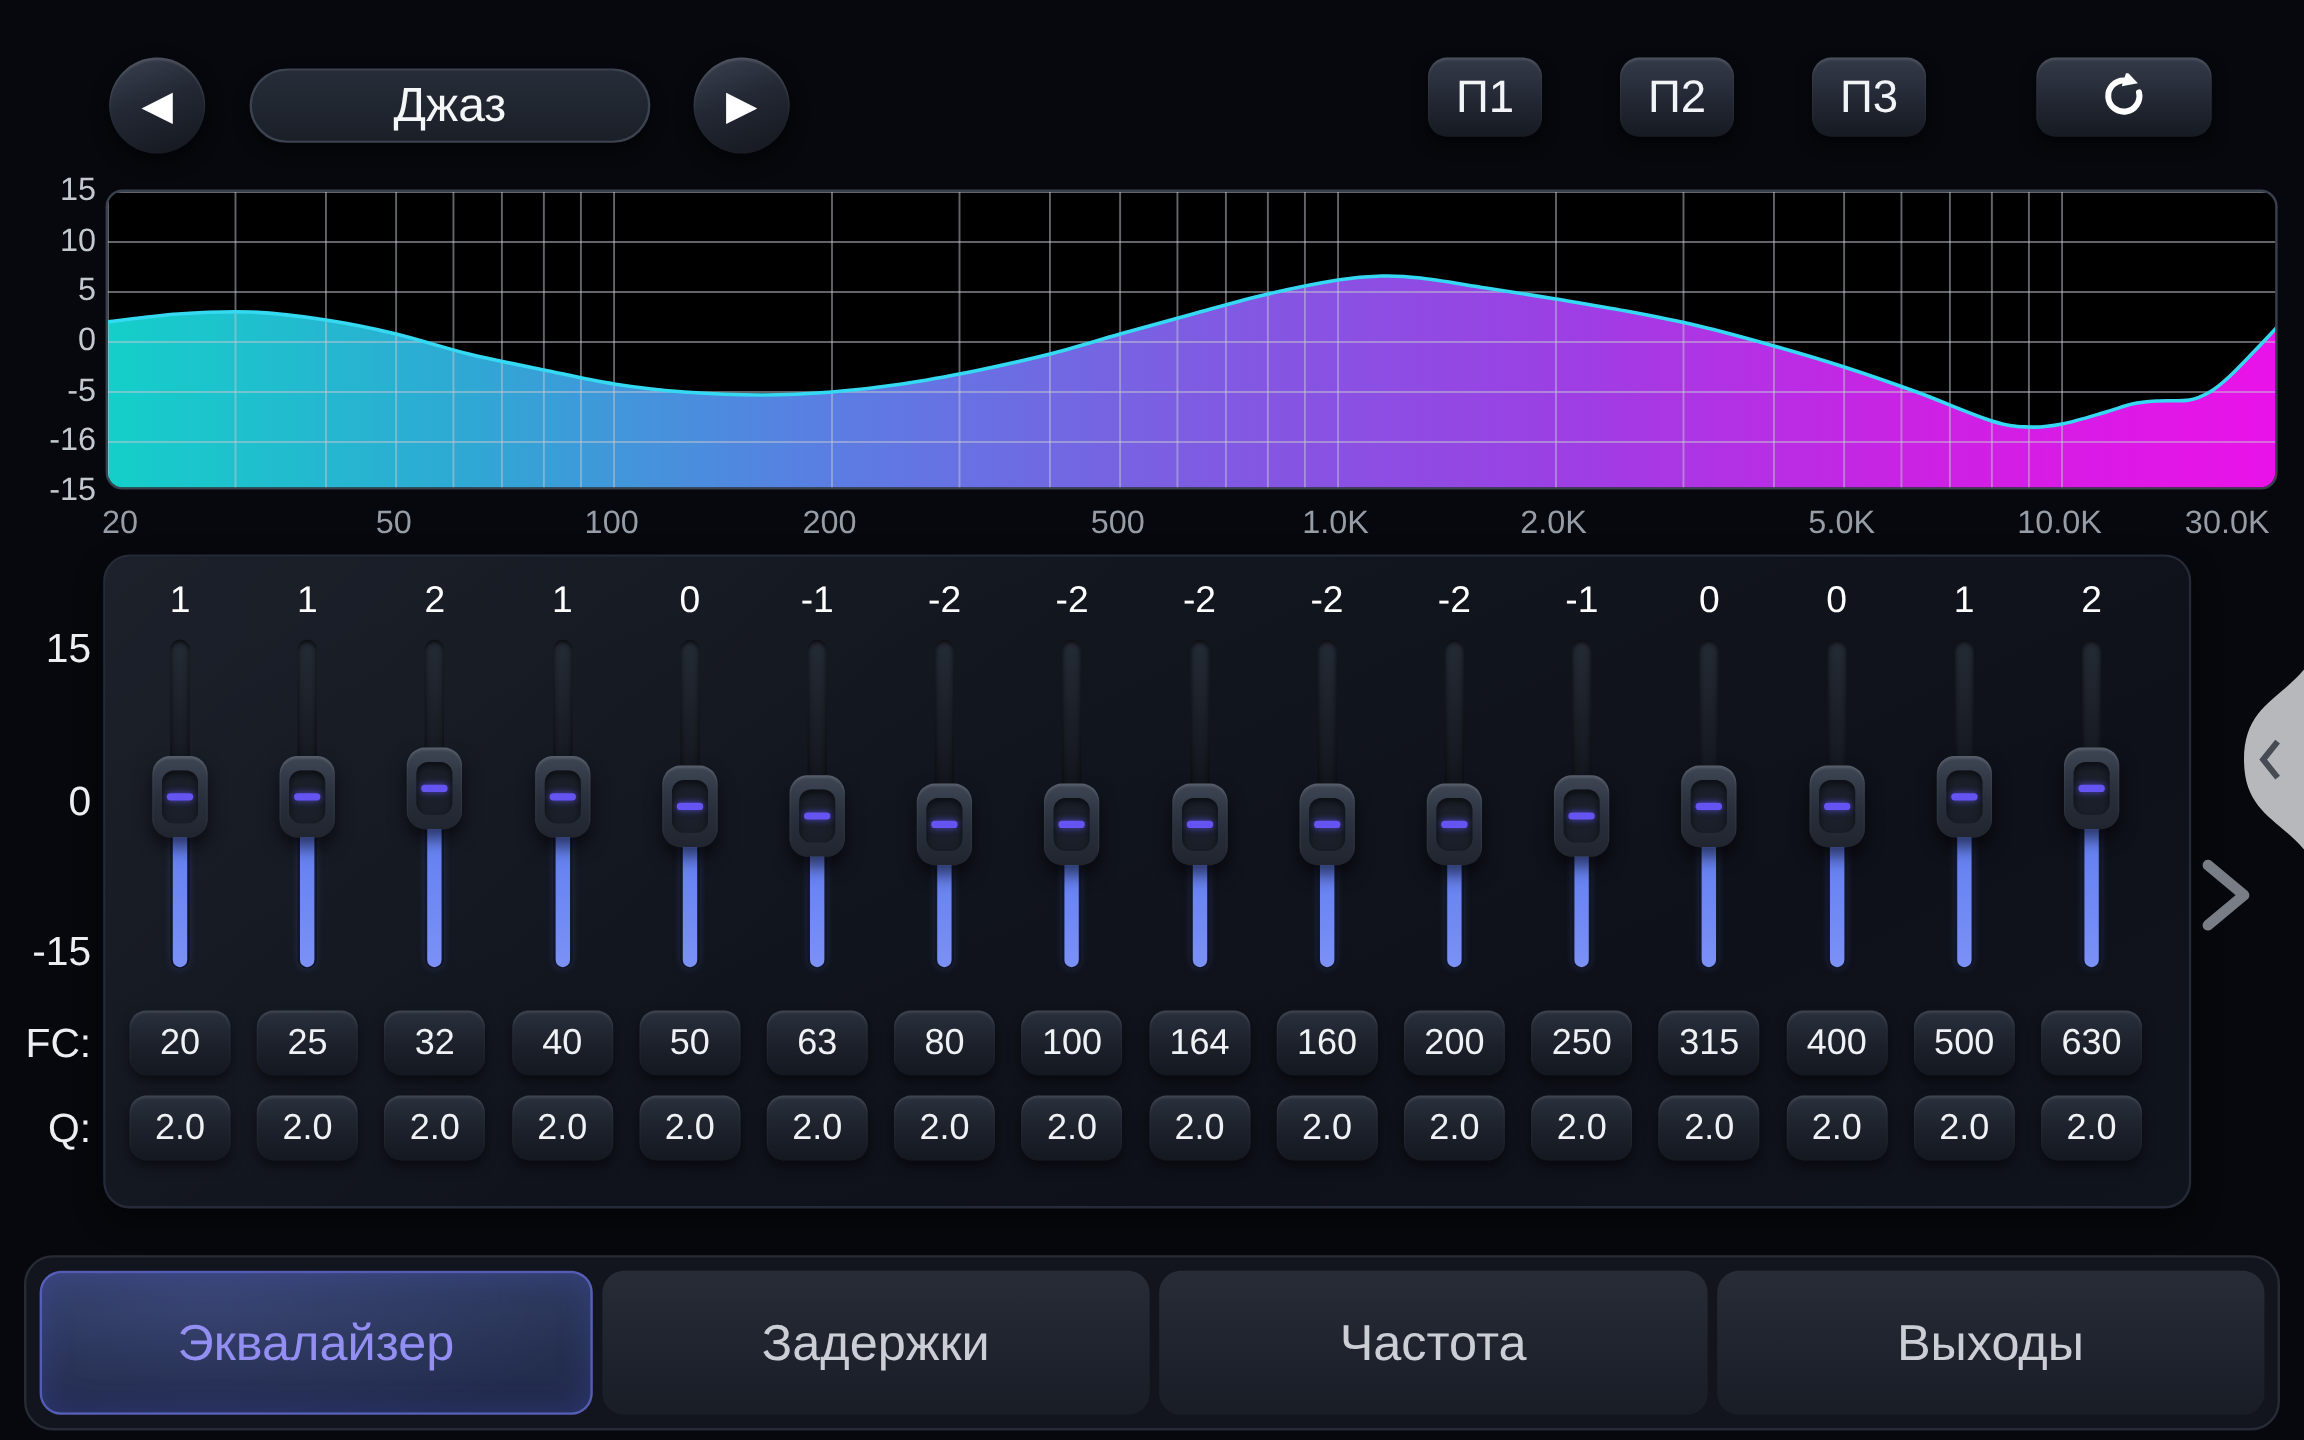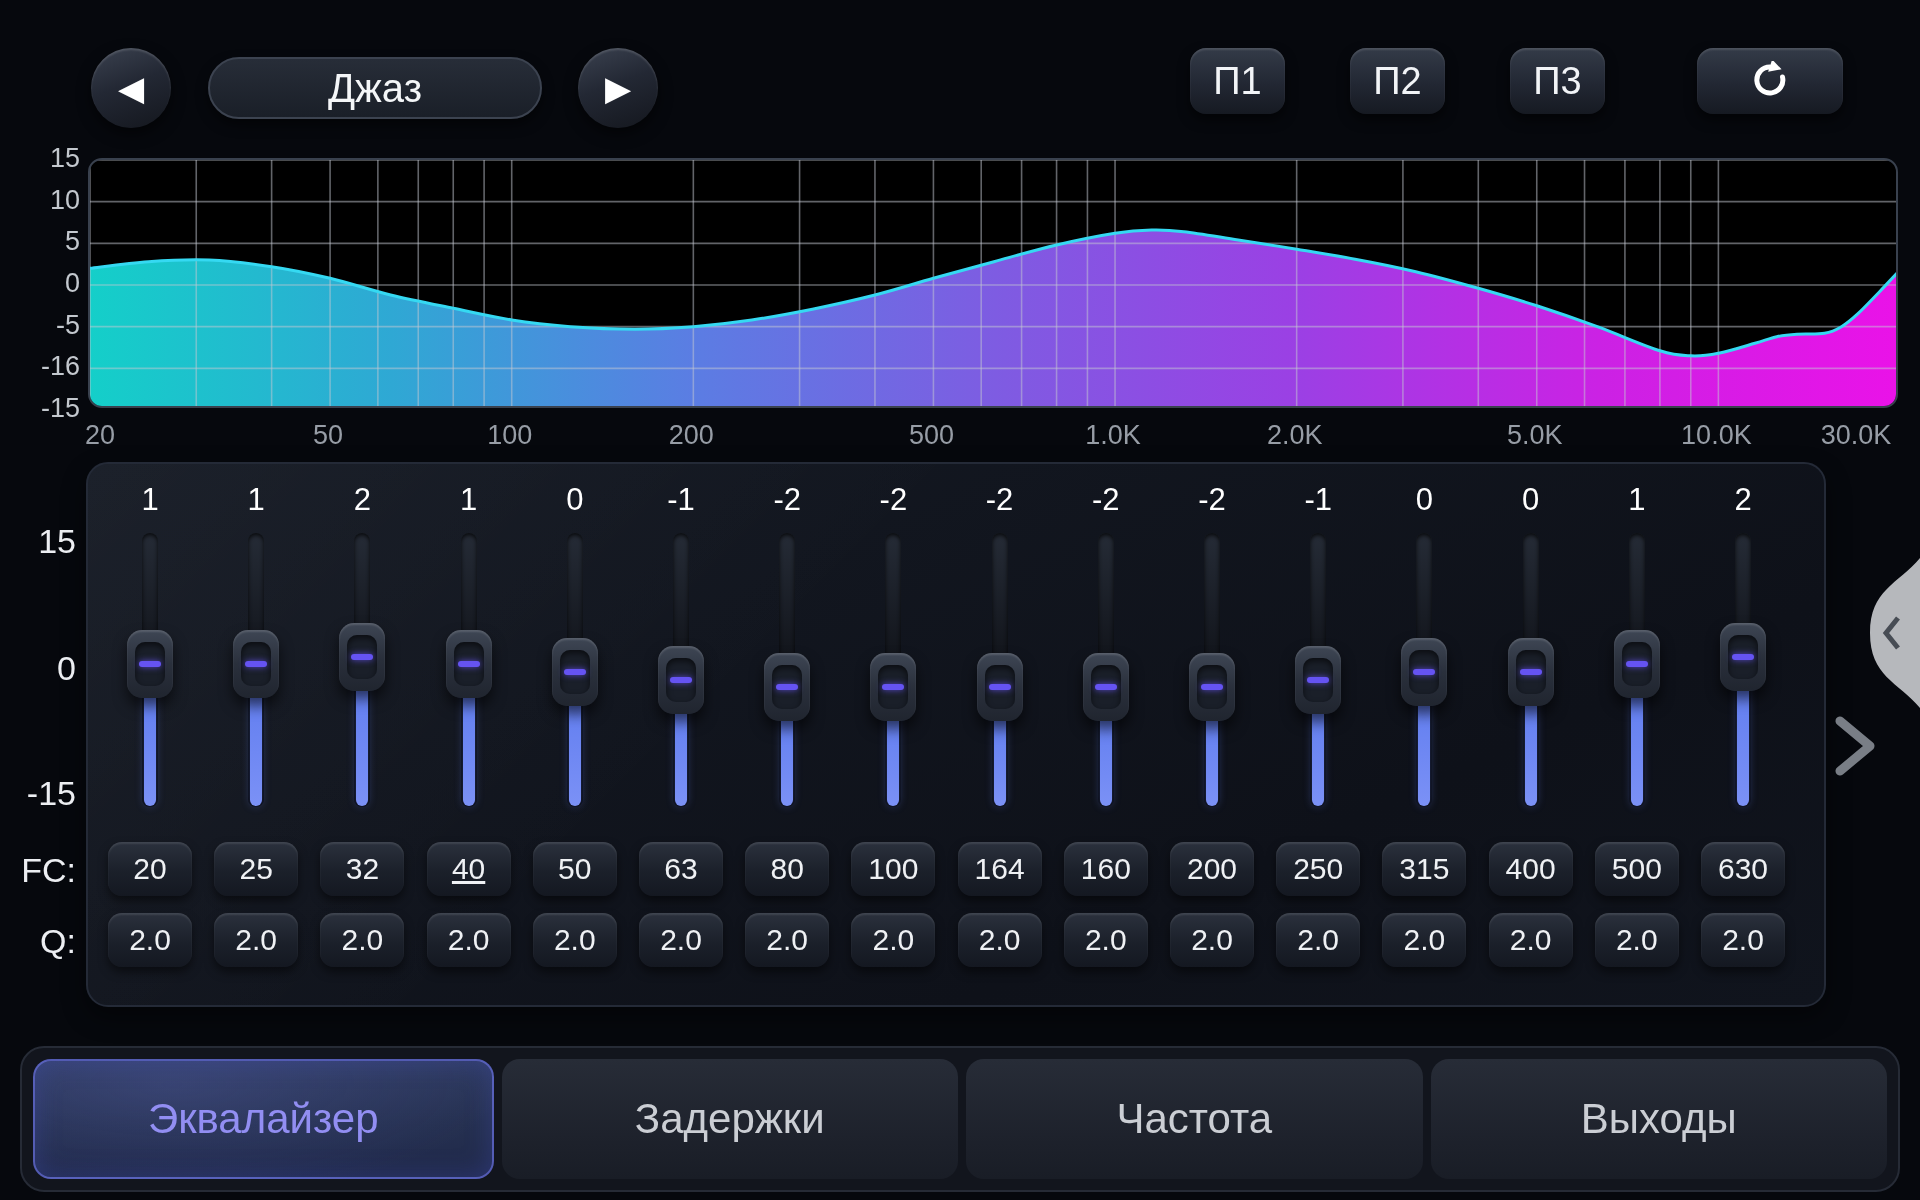--- a/index.html
+++ b/index.html
@@ -272,21 +272,21 @@
       <div class="abs cell-btn" style="left: 320.4px; top: 913px;">2.0</div>
     </div>
     <div>
       <div class="abs gain-label" style="left: 415.6px; top: 482px; width: 106px;">1</div>
       <div class="abs slider-track" style="left: 460.6px; top: 533px; height: 274px;"></div>
       <div class="abs slider-fill" style="left: 462.6px; top: 680.4px; height: 125.6px;"></div>
       <div class="abs slider-thumb" style="left: 445.6px; top: 630.4px;">
         <div class="thumb-inner"></div>
         <div class="thumb-dash"></div>
       </div>
-      <div class="abs cell-btn" style="left: 426.6px; top: 842px; text-decoration: underline;">40</div>
+      <div class="abs cell-btn" style="left: 426.6px; top: 842px;">40</div>
       <div class="abs cell-btn" style="left: 426.6px; top: 913px;">2.0</div>
     </div>
     <div>
       <div class="abs gain-label" style="left: 521.8px; top: 482px; width: 106px;">0</div>
       <div class="abs slider-track" style="left: 566.8px; top: 533px; height: 274px;"></div>
       <div class="abs slider-fill" style="left: 568.8px; top: 688px; height: 118px;"></div>
       <div class="abs slider-thumb" style="left: 551.8px; top: 638px;">
         <div class="thumb-inner"></div>
         <div class="thumb-dash"></div>
       </div>

